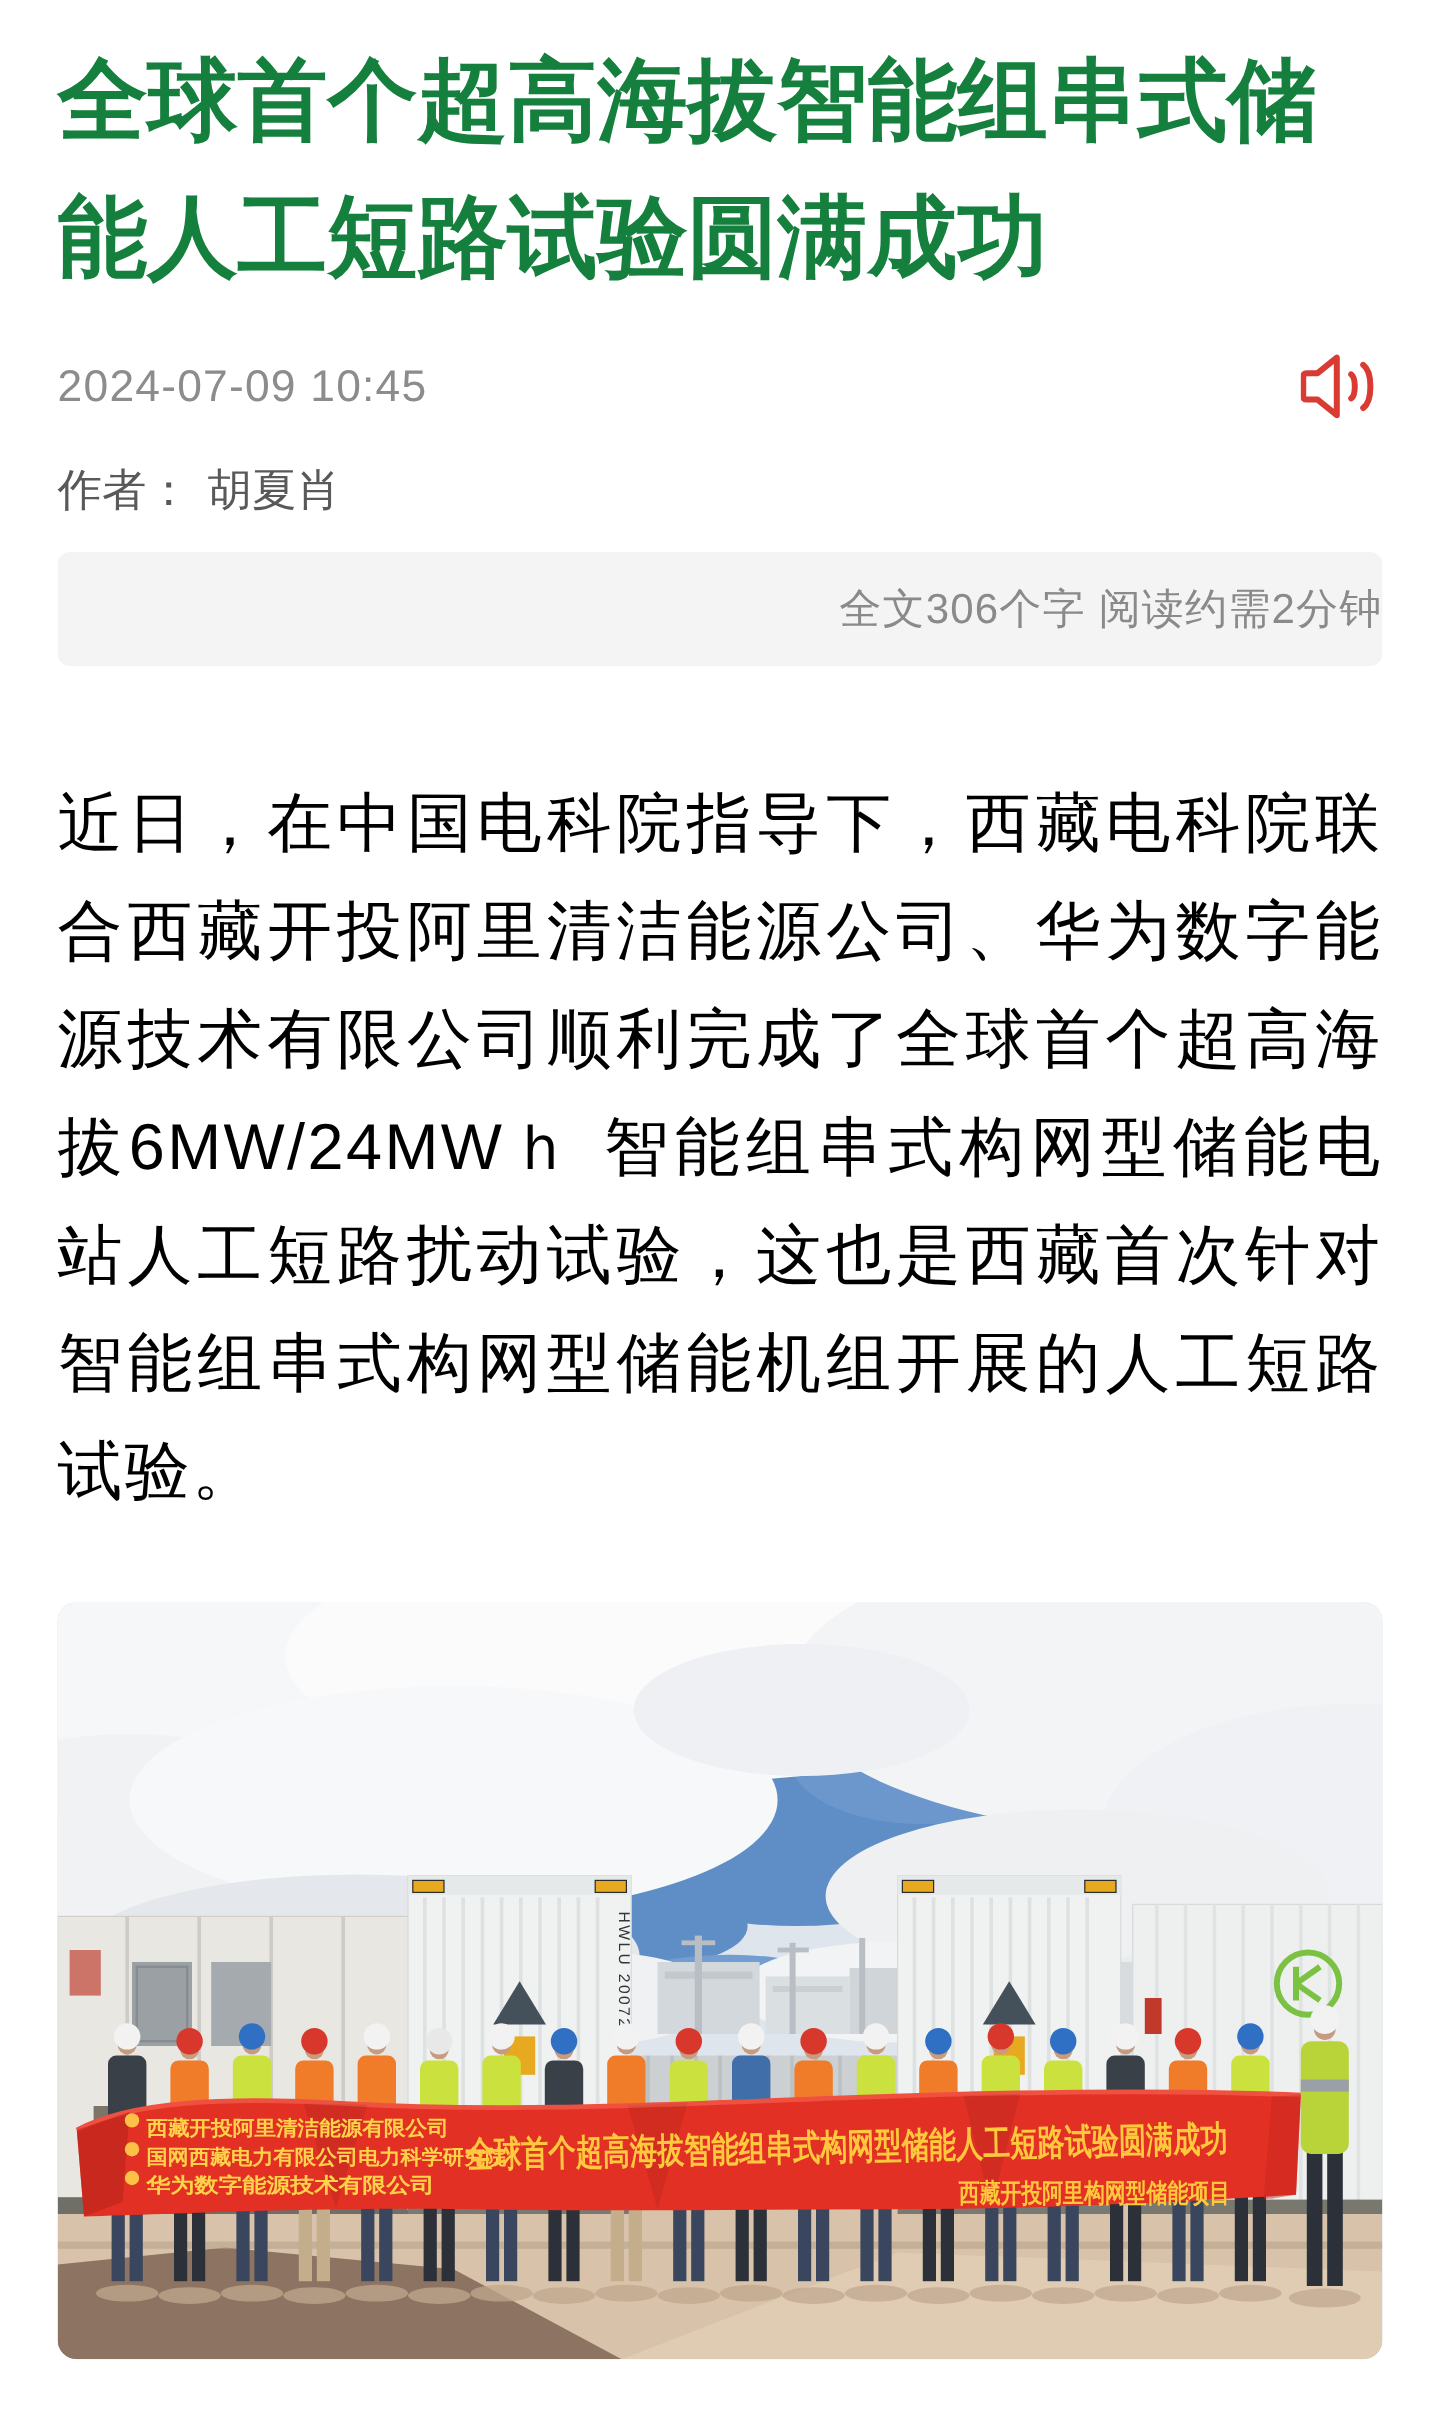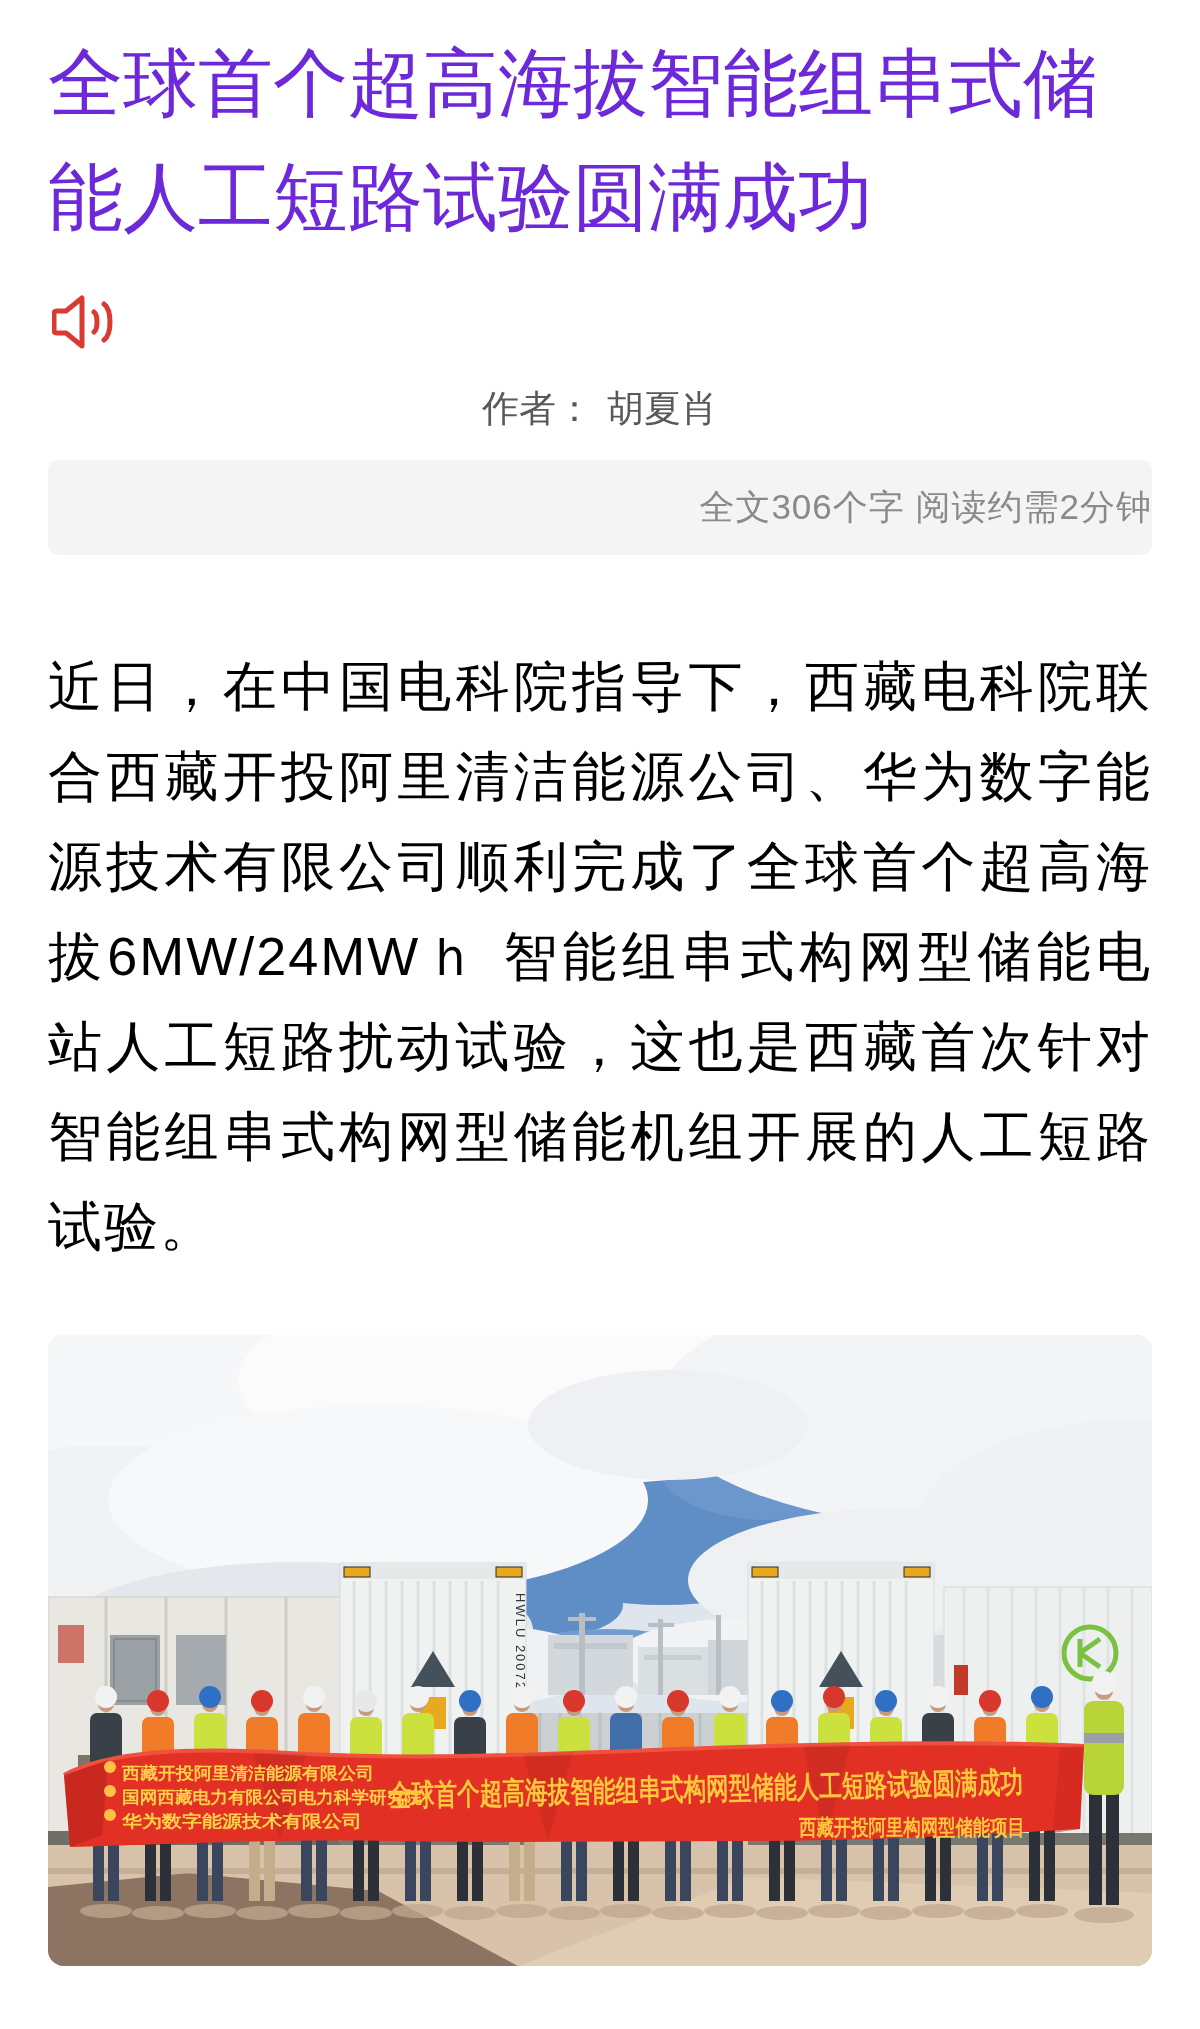--- a/index.html
+++ b/index.html
@@ -7,31 +7,31 @@
   body {
     width:1200px; min-height:2029px;
     font-family:"Liberation Sans","DejaVu Sans",sans-serif;
     color:#000;
     overflow:hidden;
   }
   .page { width:1200px; min-height:2029px; background:#fff; }
 
   h1.title {
     margin:26px 48px 0 48px;
-    font-size:75px; line-height:114px; font-weight:400;
-    color:#6d28d9; letter-spacing:0;
+    font-size:75px; line-height:114px; font-weight:700;
+    color:#15803d; letter-spacing:0;
   }
   .meta-row {
     margin:40px 48px 0 48px;
     display:flex; align-items:center; justify-content:space-between;
     height:56px;
   }
   .date { font-size:37px; color:#8c8c8c; letter-spacing:1px; }
   .listen-btn { background:none; border:none; cursor:pointer; width:72px; height:56px; display:flex; align-items:center; justify-content:flex-end; }
-  .author-row { margin:34px 48px 0 48px; font-size:37px; color:#595959;text-align:center; }
+  .author-row { margin:34px 48px 0 48px; font-size:37px; color:#595959; }
   .author-row .name { margin-left:14px; color:#595959; }
 
   .meta-pill {
     margin:26px 48px 0 48px; width:1104px; height:95px;
     background:#f4f4f4; border-radius:10px;
     display:flex; align-items:center; justify-content:flex-end;
     font-size:35px; color:#8a8a8a; letter-spacing:1px;
   }
 
   p.body-text {
@@ -50,20 +50,21 @@
   .banner-main-text { font-weight:700; }
 </style>
 </head>
 <body>
 
 <div class="page">
 
   <h1 class="title">全球首个超高海拔智能组串式储能人工短路试验圆满成功</h1>
 
   <div class="meta-row">
+    <span class="date">2024-07-09 10:45</span>
     <button class="listen-btn" aria-label="listen">
       <svg width="68" height="54" viewBox="0 0 68 54" fill="none">
         <path d="M30 3 L30 51 L14 38 L5 38 C3 38 2 37 2 35 L2 19 C2 17 3 16 5 16 L14 16 Z" stroke="#d93a32" stroke-width="5" stroke-linejoin="round" fill="none"></path>
         <path d="M42 17 C46 20 46 34 42 37" stroke="#d93a32" stroke-width="5" stroke-linecap="round" fill="none"></path>
         <path d="M52 9 C60 15 60 39 52 45" stroke="#d93a32" stroke-width="5" stroke-linecap="round" fill="none"></path>
       </svg>
     </button>
   </div>
 
   <div class="author-row">

